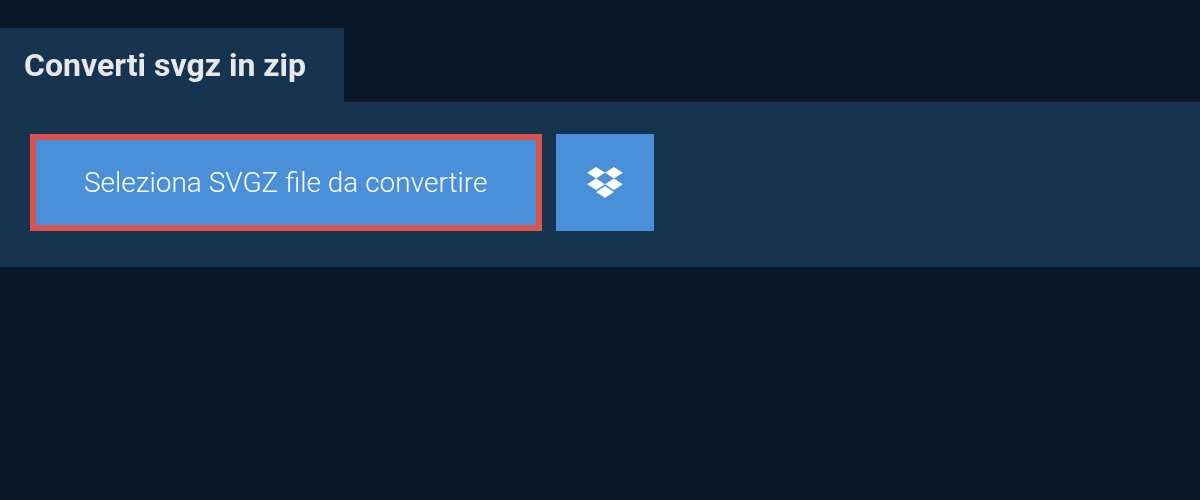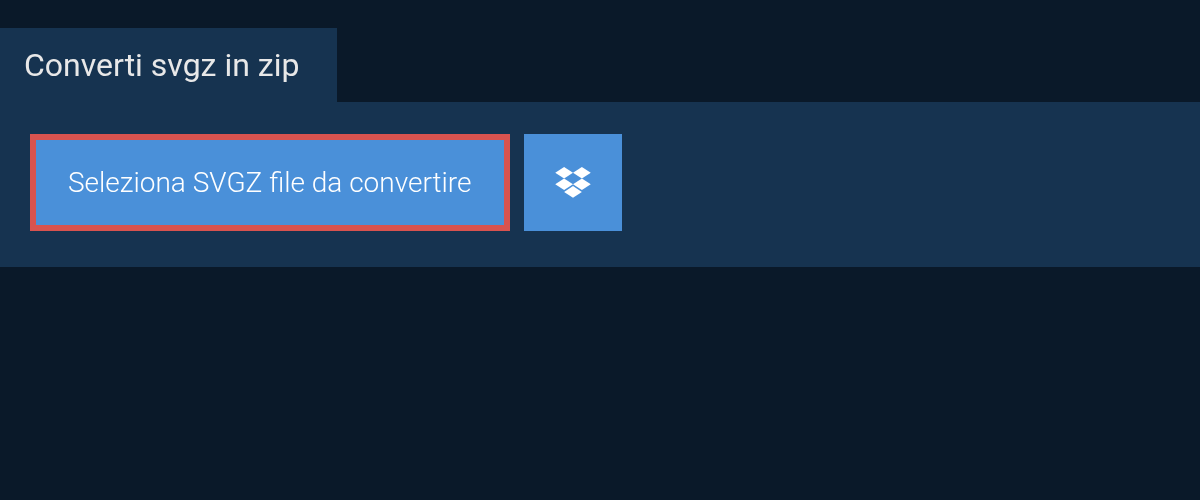--- a/index.html
+++ b/index.html
@@ -15,41 +15,41 @@
       overflow: hidden;
     }
     .tab-container {
       padding-top: 28px;
     }
     .tab {
       display: inline-block;
       background: #163350;
       color: #e8e8e8;
       font-size: 32px;
-      font-weight: 400;
+      font-weight: 700;
       padding: 18px 38px 18px 24px;
       margin-left: 0;
     }
     .panel {
       background: #163350;
       padding: 32px 30px 36px 30px;
       width: 100%;
     }
     .button-row {
       display: flex;
       gap: 14px;
       align-items: stretch;
     }
     .select-button {
       background: #4a90d9;
       border: 6px solid #d9534f;
       color: #ffffff;
       font-size: 28px;
       font-weight: 300;
-      padding: 26px 32px;
+      padding: 26px 48px;
       text-align: center;
       cursor: pointer;
       display: flex;
       align-items: center;
       justify-content: center;
     }
     .dropbox-button {
       background: #4a90d9;
       width: 98px;
       display: flex;

